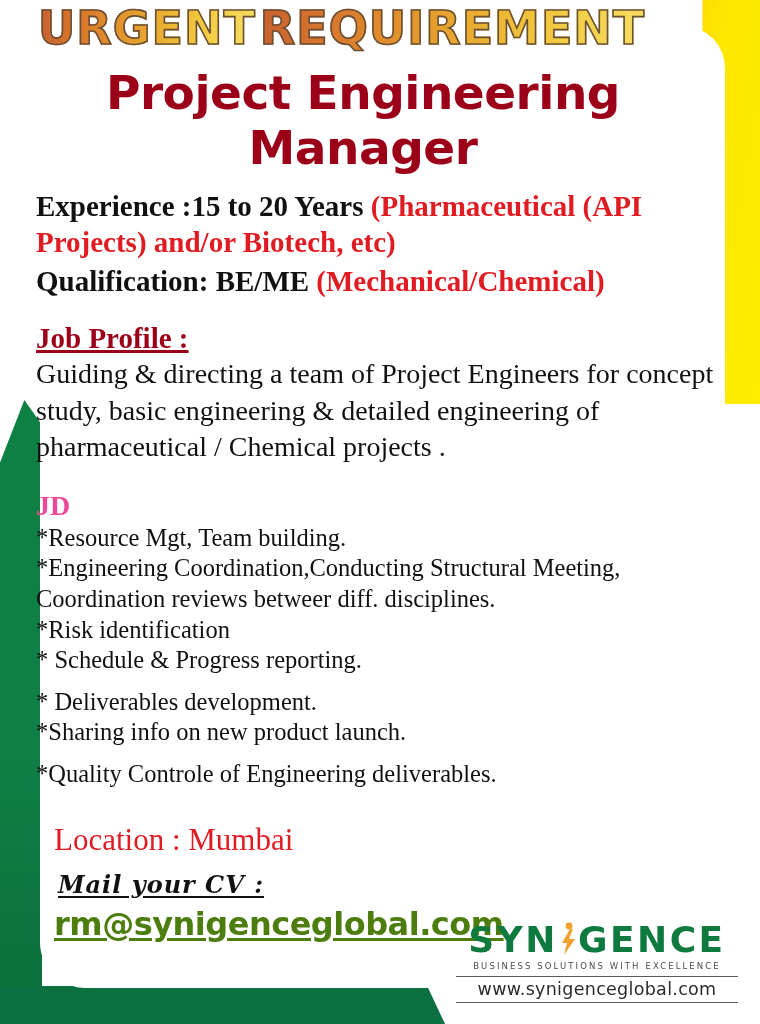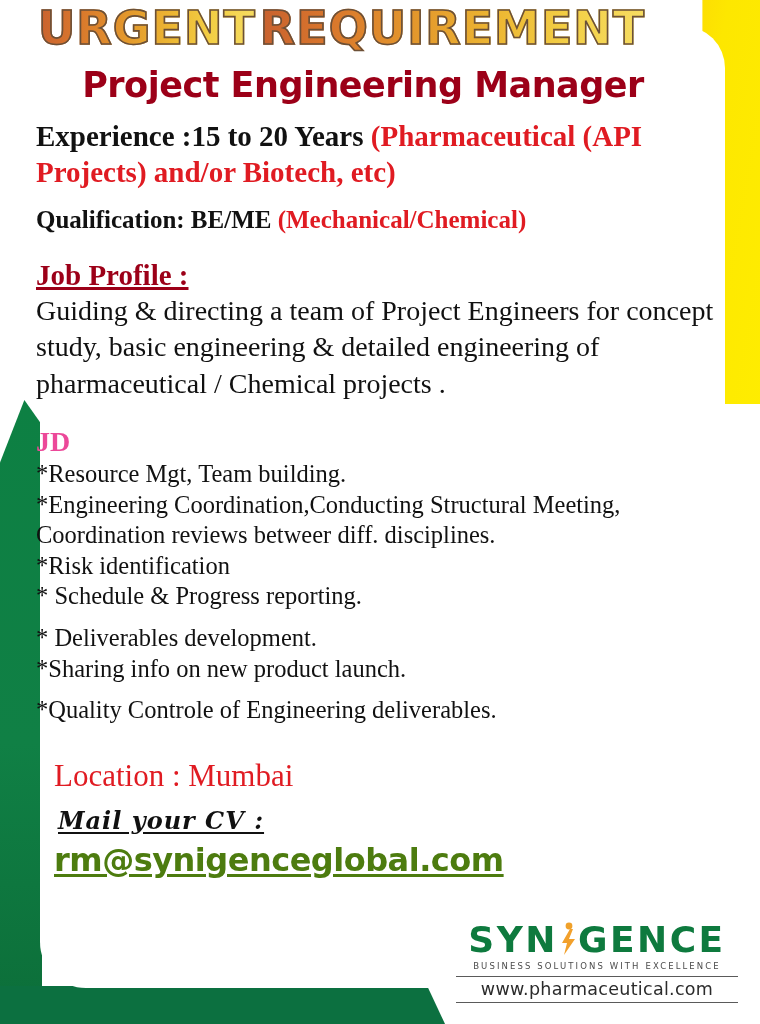--- a/index.html
+++ b/index.html
@@ -63,35 +63,35 @@
     color:transparent;
     -webkit-text-stroke:1.6px #6b5038;
     paint-order:stroke fill;
     display:inline-block;
   }
   #urgent-line-2 { font-size:46px; }
 
   #job-title {
     font-family:"DejaVu Sans", sans-serif;
     font-weight:bold;
-    font-size:35px;
+    font-size:47px;
     color:#9c0018;
     text-align:center;
     letter-spacing:-0.5px;
     margin-top:14px;
     padding-right:34px;
   }
 
   .body-area { padding:14px 31px 0 36px; }
 
   .blk { font-size:28.5px; line-height:1.19; color:#111; }
   .red  { color:#e01b22; }
 
   #experience-line { font-weight:bold; font-size:29px; line-height:1.24; }
-  #qualification-line { font-weight:bold; font-size:25px; margin-top:14px; }
+  #qualification-line { font-weight:bold; font-size:29px; margin-top:3px; }
 
   #job-profile-heading {
     font-weight:bold; font-size:29px; color:#9c0018;
     text-decoration:underline; text-decoration-thickness:2.5px;
     text-underline-offset:2px;
     display:inline-block; margin-top:24px;
   }
   #job-profile-text { font-size:28px; line-height:1.3; margin-top:1px; }
 
   #jd-heading {
@@ -211,15 +211,15 @@
     <span id="logo-bolt-icon">
       <svg viewBox="0 0 20 36" width="20" height="36" aria-hidden="true">
         <circle cx="11" cy="5" r="3.4" fill="#f0a12a"></circle>
         <polygon points="12,8 4,22 9,22 6,34 17,18 11,18 15,8" fill="#f2a02b"></polygon>
       </svg>
     </span>
     <span>GENCE</span>
   </div>
   <div id="logo-tagline">BUSINESS SOLUTIONS WITH EXCELLENCE</div>
   <div id="logo-website-wrap">
-    <div id="logo-website">www.pharmaceutical.com</div>
+    <div id="logo-website">www.synigenceglobal.com</div>
   </div>
 </div>
 
 </body></html>

